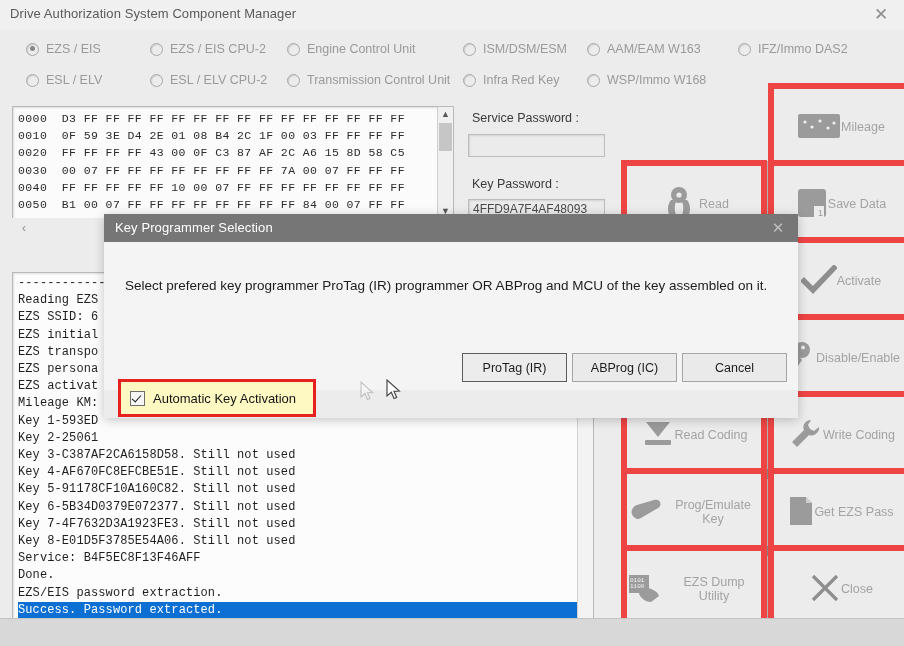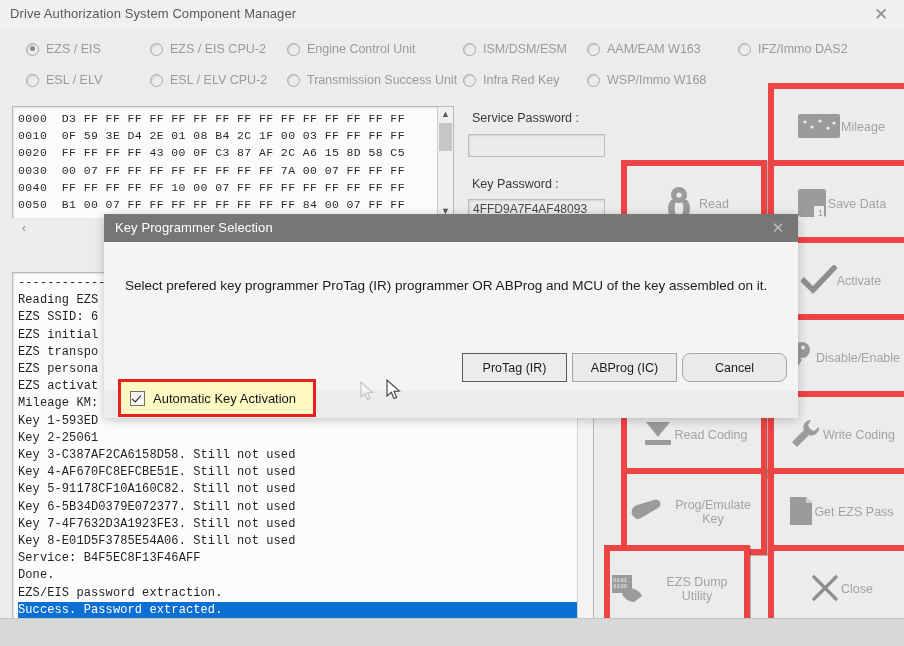--- a/index.html
+++ b/index.html
@@ -250,21 +250,21 @@
     <div class="radio" style="left:26px;top:44px;">
       <span class="ring"></span>
       <span>ESL / ELV</span>
     </div>
     <div class="radio" style="left:150px;top:44px;">
       <span class="ring"></span>
       <span>ESL / ELV CPU-2</span>
     </div>
     <div class="radio" style="left:287px;top:44px;">
       <span class="ring"></span>
-      <span>Transmission Success Unit</span>
+      <span>Transmission Control Unit</span>
     </div>
     <div class="radio" style="left:463px;top:44px;">
       <span class="ring"></span>
       <span>Infra Red Key</span>
     </div>
     <div class="radio" style="left:587px;top:44px;">
       <span class="ring"></span>
       <span>WSP/Immo W168</span>
     </div>
 
@@ -408,21 +408,21 @@
     <div class="abtn" style="left:768px;top:439px;">
       <span class="glyph ic">
         <svg width="26" height="32" viewBox="0 0 26 32" fill="#9b9b9b">
             <path d="M2 2 L18 2 L24 8 L24 30 L2 30 Z"></path>
             <path d="M18 2 L18 8 L24 8 Z" fill="#cfcfcf"></path>
           </svg>
       </span>
       <span class="cap">Get EZS Pass</span>
     </div>
 
-    <div class="abtn wide-cap" style="left:604px;top:516px;">
+    <div class="abtn wide-cap" style="left:621px;top:516px;">
       <span class="glyph ic">
         <svg width="40" height="32" viewBox="0 0 40 32">
             <rect x="2" y="3" width="20" height="18" fill="#9b9b9b"></rect>
             <text x="3" y="10" font-size="6" fill="#f0f0f0" font-family="Liberation Mono, monospace">0101</text>
             <text x="3" y="16" font-size="6" fill="#f0f0f0" font-family="Liberation Mono, monospace">1100</text>
             <path d="M14 16 C20 14 30 18 32 24 L24 30 C18 30 14 26 12 22 Z" fill="#9b9b9b"></path>
           </svg>
       </span>
       <span class="cap">EZS Dump Utility</span>
     </div>
@@ -442,21 +442,21 @@
 
   <div class="dlg">
     <div class="dtitle">
       <div class="txt">Key Programmer Selection</div>
       <div class="x">✕</div>
     </div>
     <div class="dbody">
       <div class="dmsg">Select prefered key programmer ProTag (IR) programmer OR ABProg and MCU of the key assembled on it.</div>
       <div class="dbtn default" style="left:358px;top:111px;width:103px;">ProTag (IR)</div>
       <div class="dbtn" style="left:468px;top:111px;width:103px;">ABProg (IC)</div>
-      <div class="dbtn" style="left:578px;top:111px;width:103px;border-radius:8px;">Cancel</div>
+      <div class="dbtn" style="left:578px;top:111px;width:103px;">Cancel</div>
     </div>
     <div class="dfoot"></div>
   </div>
 
   <div class="akabox">
     <span class="cb"></span>
     <span class="cbl">Automatic Key Activation</span>
   </div>
 
   <div class="cursor" style="left:360px;top:381px;opacity:.35;">

